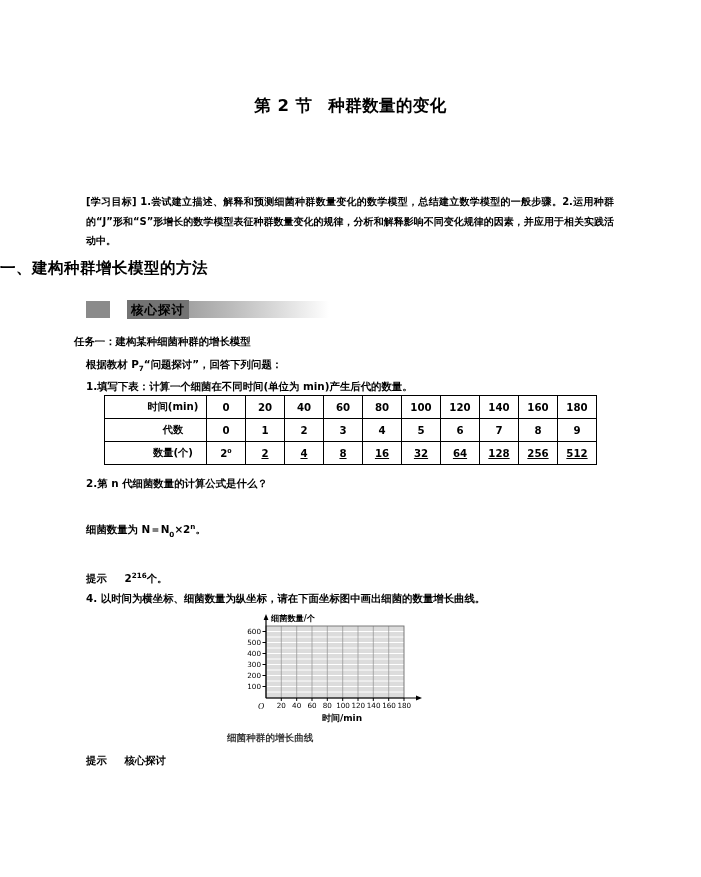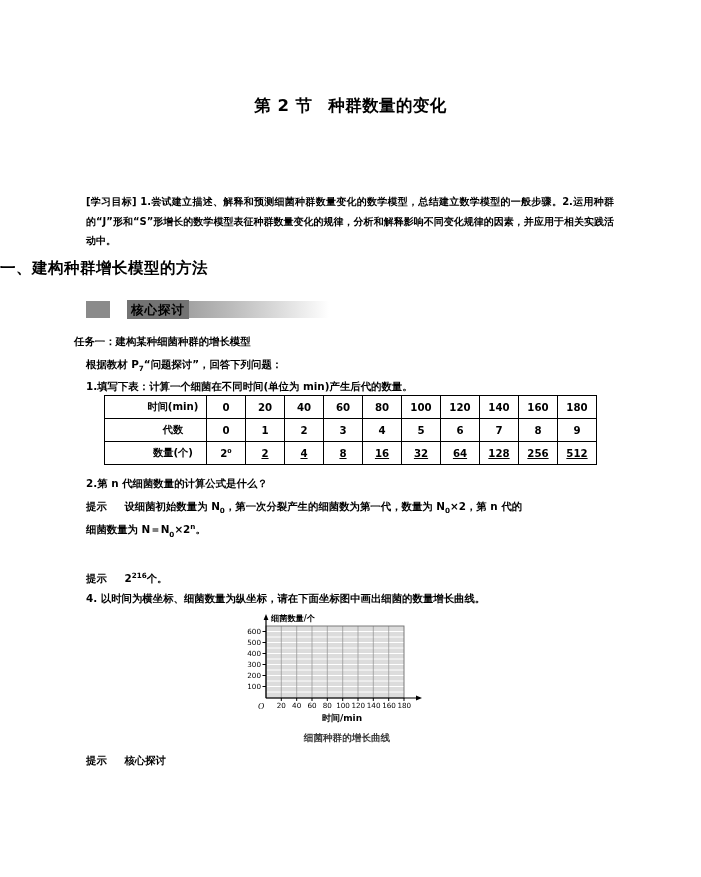--- a/index.html
+++ b/index.html
@@ -140,21 +140,20 @@
   .chart-wrap {
     position: absolute;
     left: 232px; top: 608px;
     width: 240px; height: 140px;
   }
   .chart-svg { display: block; }
   .chart-caption {
     position: absolute;
     left: 0; top: 124px;
     width: 240px;
-    text-align: center;
     font-size: 9.6px;
     font-family: Liberation Mono, monospace;
     font-weight: bold;
     color: #3a3a3a;
   }
 </style>
 </head>
 <body>
 
 <div class="page">
@@ -224,24 +223,20 @@
         <td class="cell und">64</td>
         <td class="cell und">128</td>
         <td class="cell und">256</td>
         <td class="cell und">512</td>
       </tr>
     </tbody>
   </table>
 
   <div class="btext" style="left:86px; top:475px;">2.第 n 代细菌数量的计算公式是什么？</div>
 
-  <div class="btext" style="left:86px; top:498px;">
-    <span>提示</span>
-    <span style="display:inline-block;width:14px;"></span><span>设细菌初始数量为 N</span><sub class="nums">0</sub><span>，第一次分裂产生的细菌数为第一代，数量为 N</span><sub class="nums">0</sub><span>×2，第 n 代的</span>
-  </div>
   <div class="btext" style="left:86px; top:519px;">
     <span>细菌数量为 N＝N</span><sub class="nums">0</sub><span>×2</span><sup class="nums">n</sup><span>。</span>
   </div>
 
 
   <div class="btext" style="left:86px; top:568px;">
     <span>提示</span>
     <span style="display:inline-block;width:14px;"></span><span>2</span><sup class="nums">216</sup><span>个。</span>
   </div>
 

